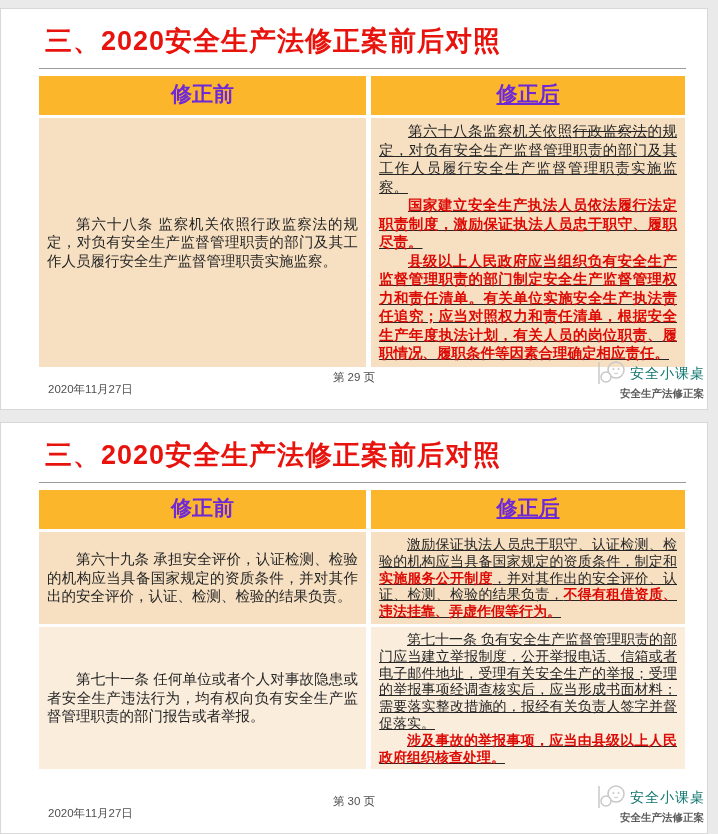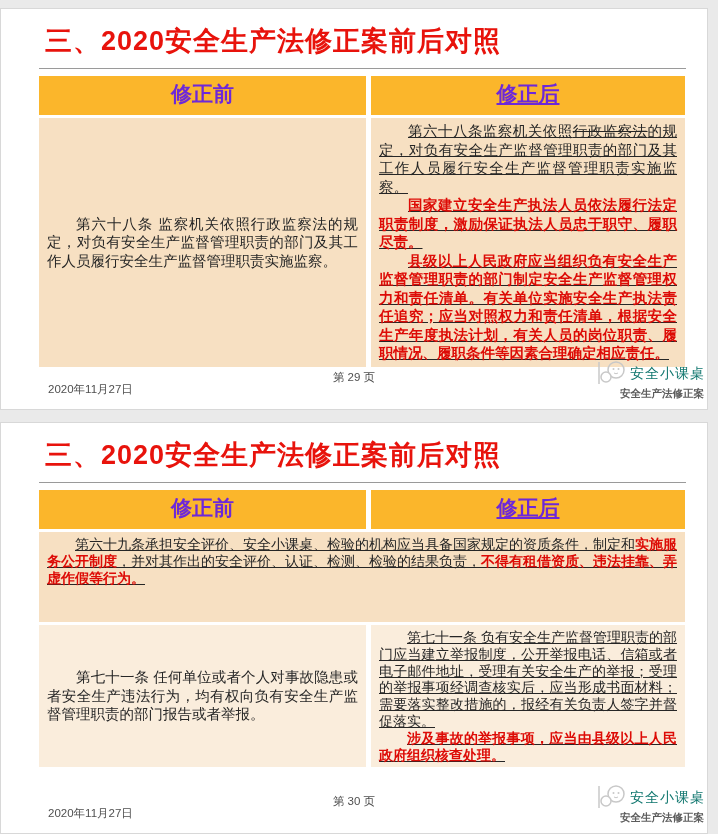--- a/index.html
+++ b/index.html
@@ -143,22 +143,25 @@
   <div class="slide slide-2">
     <div class="slide-title">三、2020安全生产法修正案前后对照</div>
     <div class="title-rule"></div>
 
     <div class="cmp-table">
       <div class="trow">
         <div class="tcell thead-cell">修正前</div>
         <div class="tcell right thead-cell">修正后</div>
       </div>
       <div class="trow s2-row1">
+        <div class="tcell tbody-cell vcenter">
+          <p class="para">第六十九条  承担安全评价，认证检测、检验的机构应当具备国家规定的资质条件，并对其作出的安全评价，认证、检测、检验的结果负责。</p>
+        </div>
         <div class="tcell right tbody-cell tight">
-          <p class="para"><span>第六十九条承担安全评价、安全小课桌、检验的机构应当具备国家规定的资质条件，制定和</span><span class="red">实施服务公开制度</span><span>，并对其作出的安全评价、认证、检测、检验的结果负责，</span><span class="red">不得有租借资质、违法挂靠、弄虚作假等行为。</span></p>
+          <p class="para"><span>激励保证执法人员忠于职守、认证检测、检验的机构应当具备国家规定的资质条件，制定和</span><span class="red">实施服务公开制度</span><span>，并对其作出的安全评价、认证、检测、检验的结果负责，</span><span class="red">不得有租借资质、违法挂靠、弄虚作假等行为。</span></p>
         </div>
       </div>
       <div class="trow s2-row2">
         <div class="tcell tbody-cell lighter vcenter">
           <p class="para">第七十一条  任何单位或者个人对事故隐患或者安全生产违法行为，均有权向负有安全生产监督管理职责的部门报告或者举报。</p>
         </div>
         <div class="tcell right tbody-cell lighter tight">
           <p class="para">第七十一条  负有安全生产监督管理职责的部门应当建立举报制度，公开举报电话、信箱或者电子邮件地址，受理有关安全生产的举报；受理的举报事项经调查核实后，应当形成书面材料；需要落实整改措施的，报经有关负责人签字并督促落实。</p>
           <p class="para red">涉及事故的举报事项，应当由县级以上人民政府组织核查处理。</p>
         </div>

